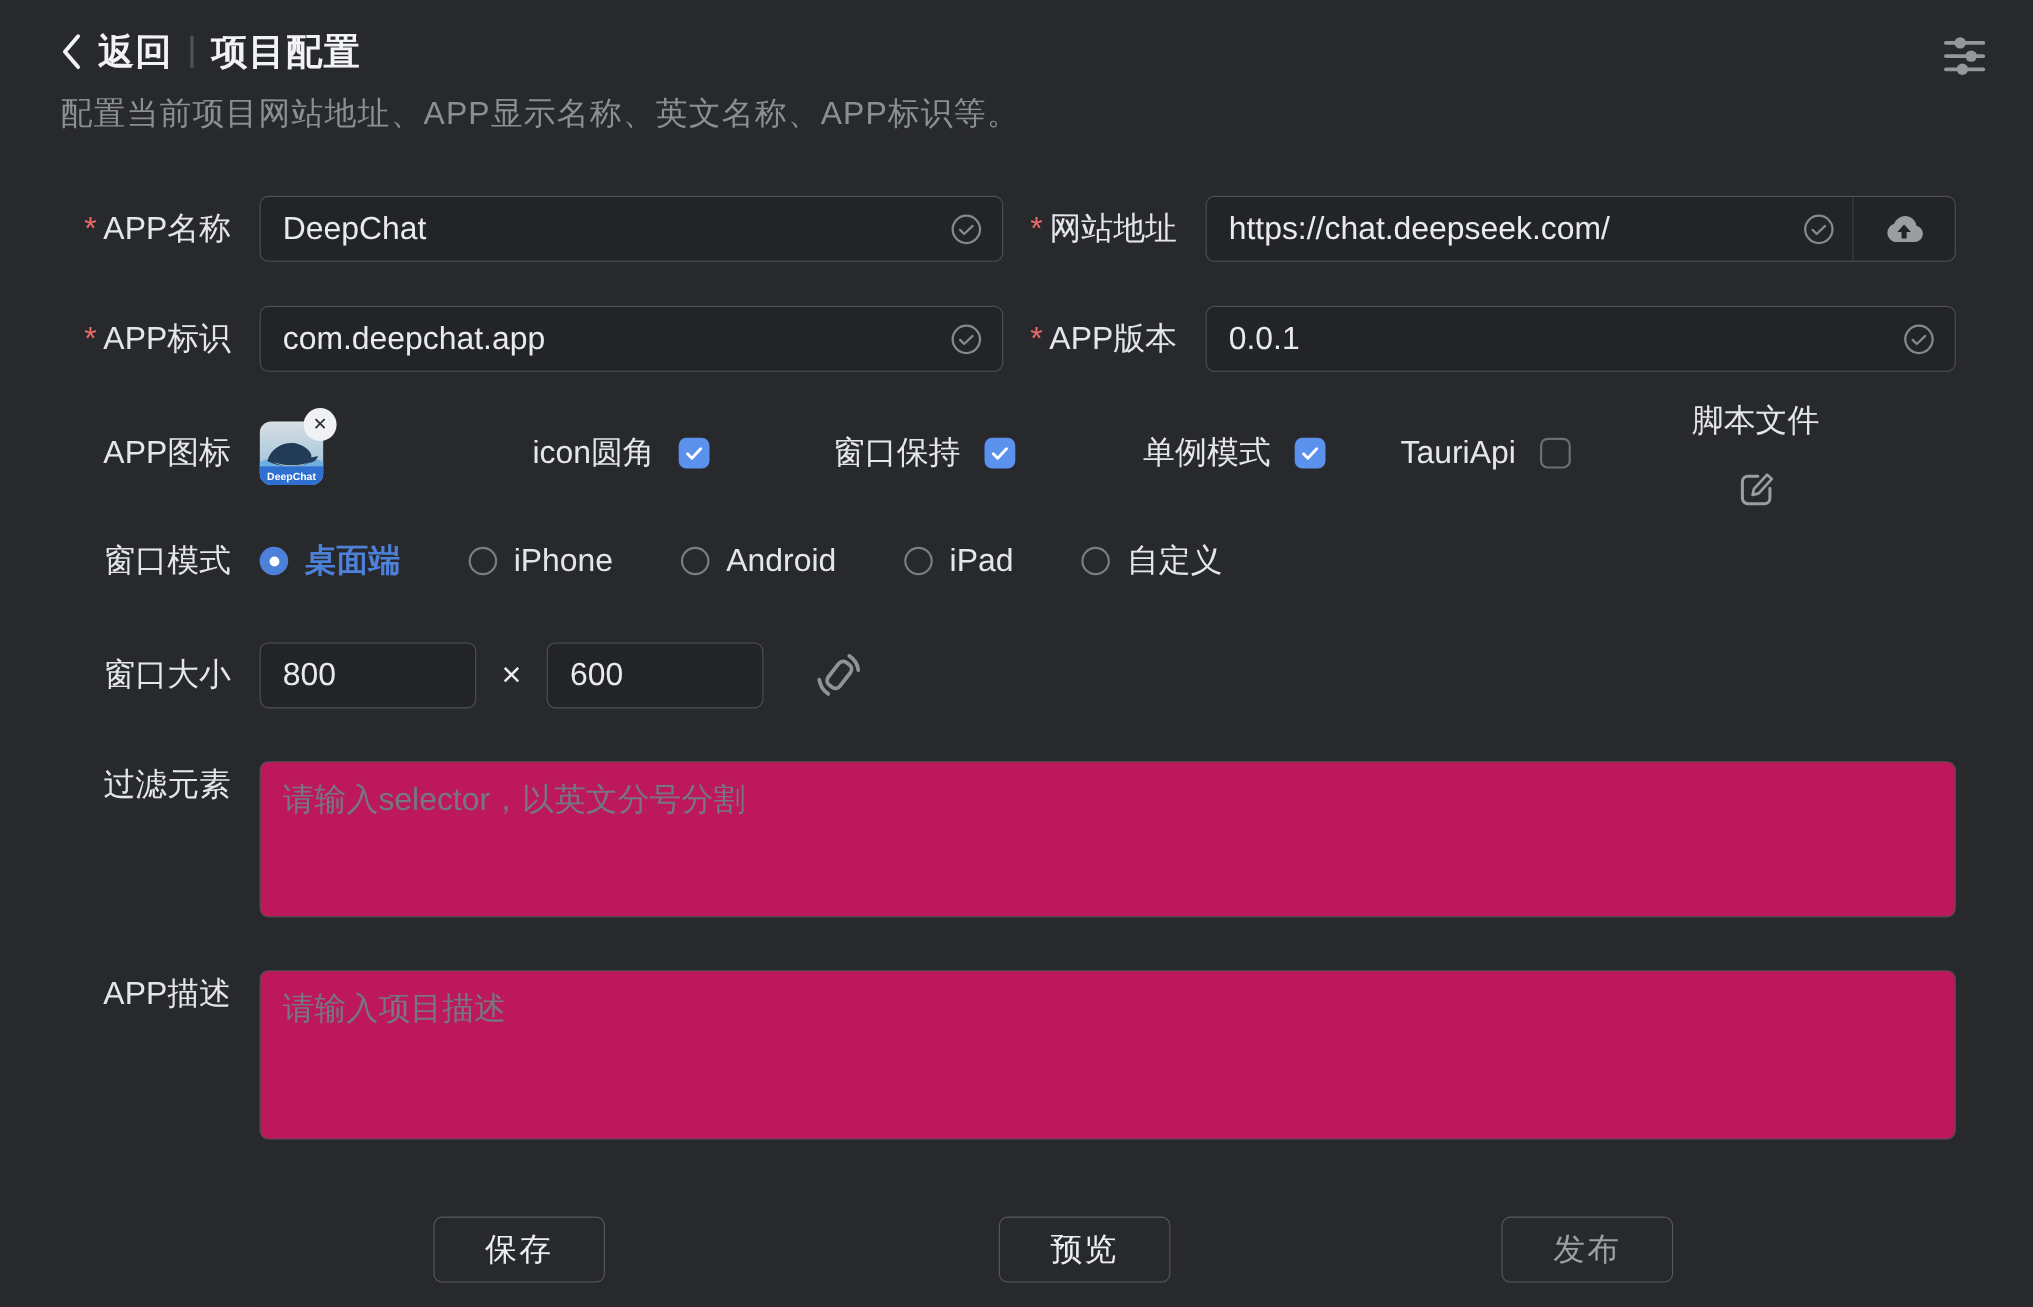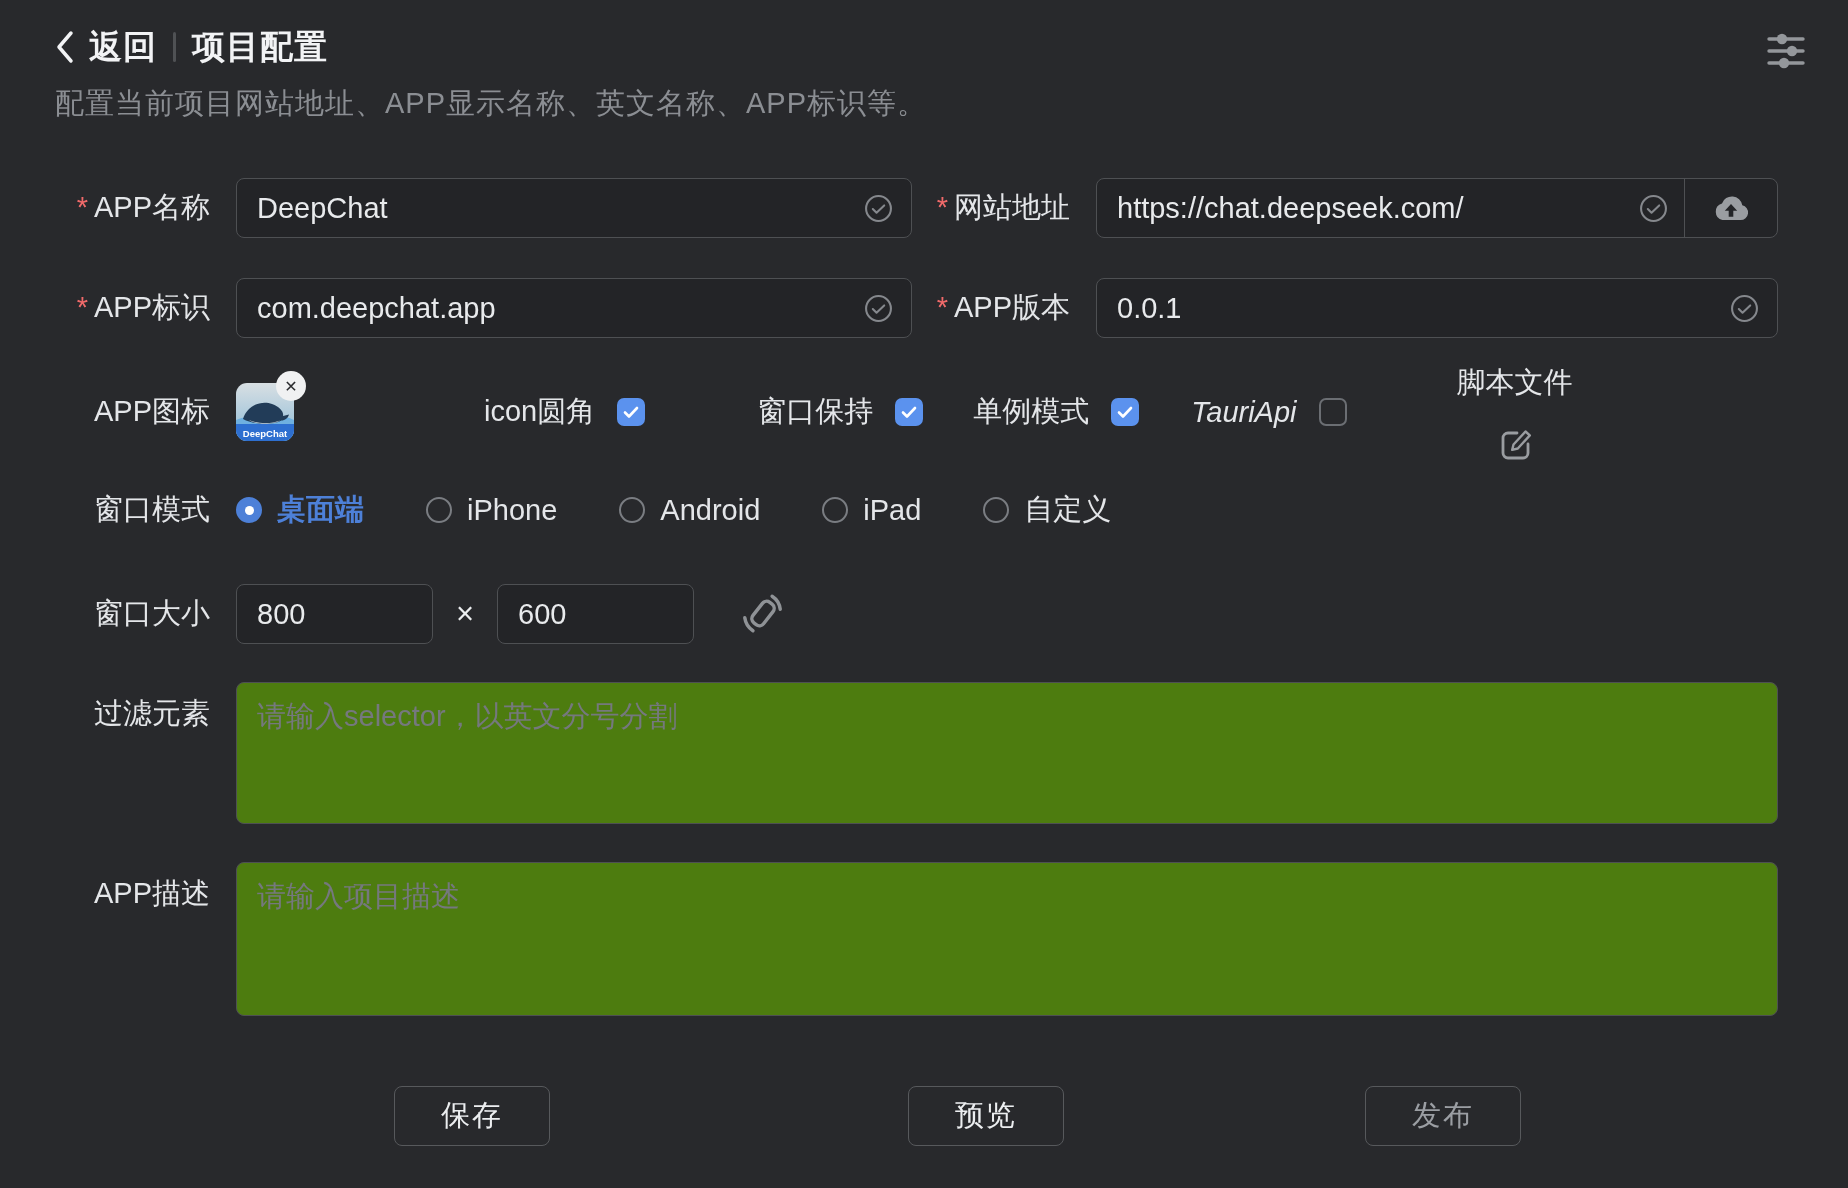--- a/index.html
+++ b/index.html
@@ -50,21 +50,21 @@
   .radio{width:26px;height:26px;box-sizing:border-box;border:2px solid #7a7d82;border-radius:50%;position:relative;}
   .opt.on .radio{background:#4d80d8;border-color:#4d80d8;}
   .opt.on .radio::after{content:'';position:absolute;left:50%;top:50%;width:9px;height:9px;margin:-4.5px 0 0 -4.5px;border-radius:50%;background:#fff;}
   .opt-label{font-size:29px;color:#e4e6e9;}
   .opt.on .opt-label{color:#4d80d8;font-weight:bold;}
   
   .size-input{width:197px;}
   .size-x{font-size:31px;color:#eceef0;margin:0 23px;}
   .rotate-wrap{margin-left:46px;display:flex;align-items:center;cursor:pointer;}
   
-  .ta-box{flex:1;background:#4d7c0f;border:1px solid #4e5053;border-radius:8px;box-sizing:border-box;padding:14px 20px;}
+  .ta-box{flex:1;background:#be185d;border:1px solid #4e5053;border-radius:8px;box-sizing:border-box;padding:14px 20px;margin-top:10px;}
   .ta-filter{height:142px;}
   .ta-desc{height:154px;}
   .ta-box textarea{width:100%;height:100%;background:transparent;border:none;outline:none;resize:none;color:#e8eaec;font-size:29px;font-family:inherit;padding:0;}
   ::placeholder{color:#75787e;opacity:1;}
   .row-ta{align-items:flex-start;}
   .row-ta .lbl{margin-top:12px;}
   
   .footer{position:relative;height:60px;margin:70px 70px 0 70px;}
   .btn{position:absolute;top:0;height:60px;min-width:120px;box-sizing:border-box;padding:0 46px;background:transparent;border:1px solid #57595c;border-radius:8px;color:#eceef0;font-size:29px;font-family:inherit;cursor:pointer;letter-spacing:2px;}
   .btn.save{left:324px;}
@@ -199,30 +199,30 @@
 
       <div class="cb-group" style="margin-left:112px;align-items:center;">
         <span class="cb-label">窗口保持</span>
         <span class="cb on">
           <svg width="20" height="20" viewBox="0 0 20 20">
               <path d="M4 10.5 l4 4 L16 6" stroke="#fff" stroke-width="2.6" fill="none" stroke-linecap="round" stroke-linejoin="round"></path>
             </svg>
         </span>
       </div>
 
-      <div class="cb-group" style="margin-left:50px;">
+      <div class="cb-group" style="margin-left:116px;">
         <span class="cb-label">单例模式</span>
         <span class="cb on">
           <svg width="20" height="20" viewBox="0 0 20 20">
               <path d="M4 10.5 l4 4 L16 6" stroke="#fff" stroke-width="2.6" fill="none" stroke-linecap="round" stroke-linejoin="round"></path>
             </svg>
         </span>
       </div>
 
-      <div class="cb-group" style="margin-left:52px;font-style:italic;">
+      <div class="cb-group" style="margin-left:68px;">
         <span class="cb-label">TauriApi</span>
         <span class="cb">
           
         </span>
       </div>
 
       <div class="cb-group" style="margin-left:110px;flex-direction:column;">
         <span class="cb-label">脚本文件</span>
         <span style="display:flex;cursor:pointer;">
           <svg width="36" height="36" viewBox="0 0 36 36">

